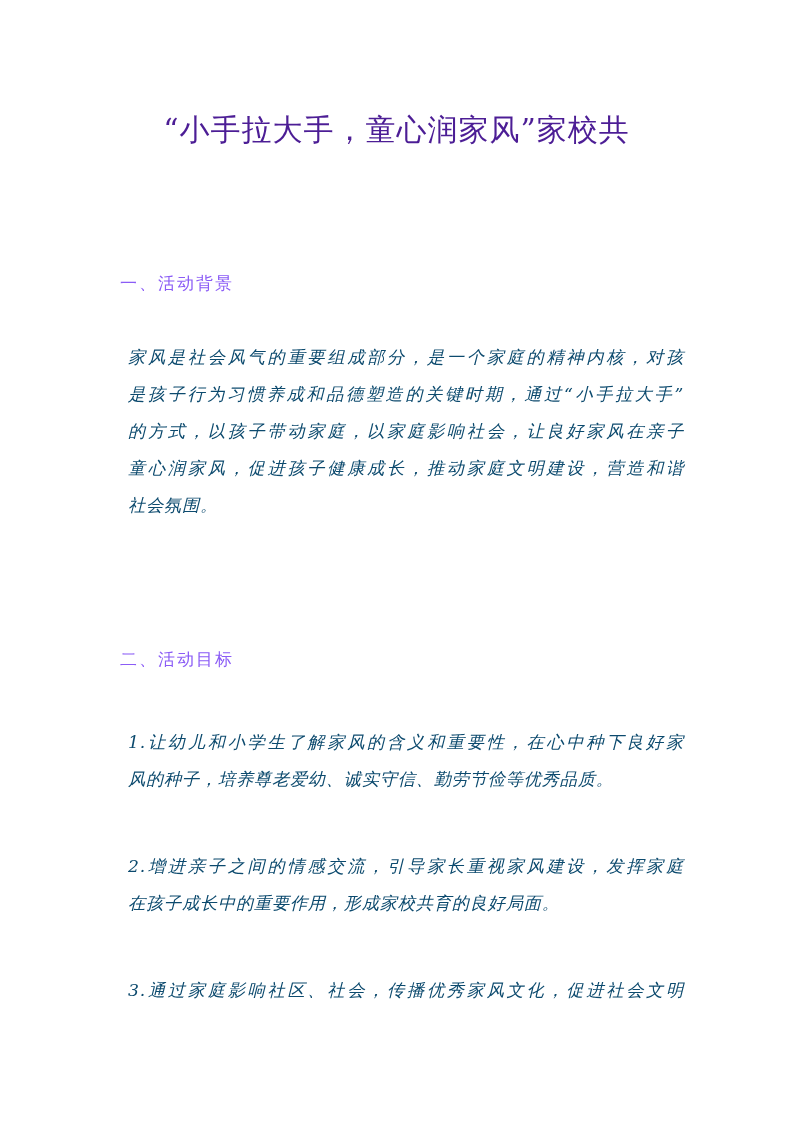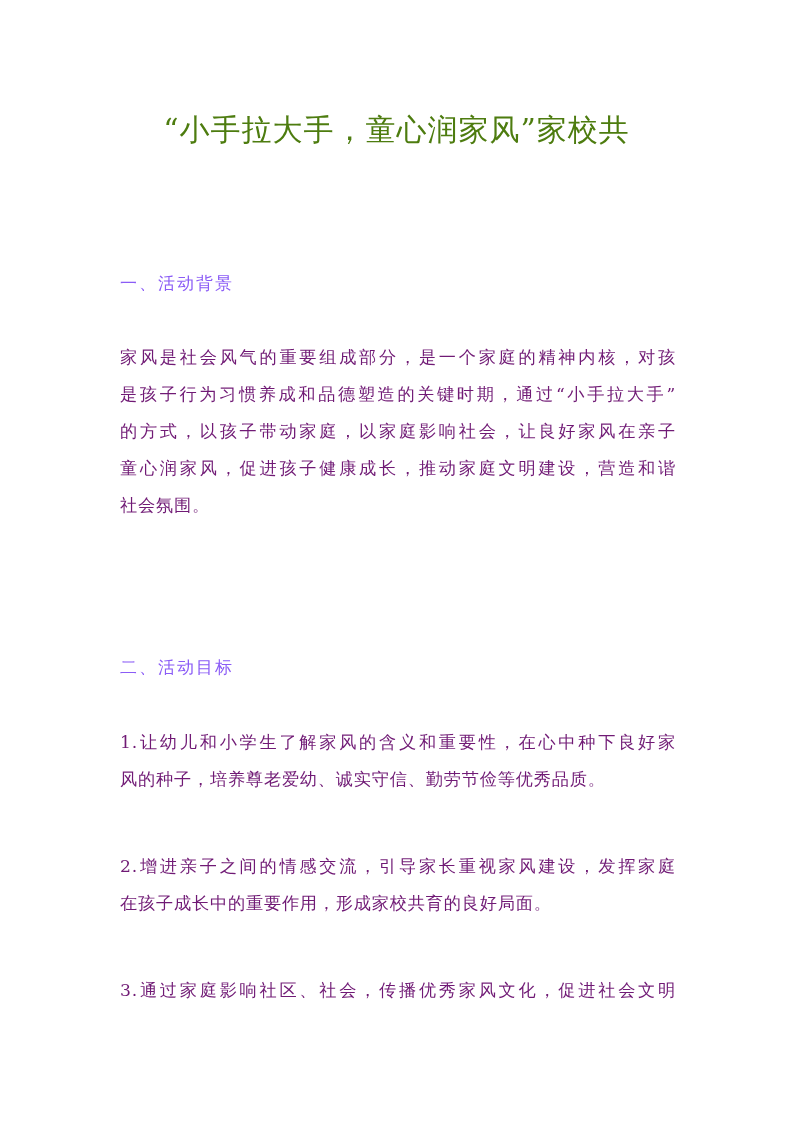--- a/index.html
+++ b/index.html
@@ -1,46 +1,46 @@
 <!DOCTYPE html>
 <html><head>
 <meta charset="utf-8">
 <style>
   html, body { margin: 0; padding: 0; background: #ffffff; }
   body { width: 793px; height: 1122px; position: relative; overflow: hidden;
          font-family: "DejaVu Serif", "Liberation Serif", serif; color: #111; }
   .page { position: absolute; left: 0; top: 0; width: 793px; height: 1122px; background: #fff; }
   .title { position: absolute; left: 100px; width: 593px; text-align: center;
-           font-size: 30px; letter-spacing: 1px; color: #4d7c0f; line-height: 40px; }
+           font-size: 30px; letter-spacing: 1px; color: #4c1d95; line-height: 40px; }
   .title.l1 { top: 110px; }
   .title.l2 { top: 170px; }
   .heading { position: absolute; left: 120px; font-size: 17px; letter-spacing: 2px; color: #8b5cf6; line-height: 24px; }
-  .para { position: absolute; left: 120px; width: 556px; font-size: 17.2px; line-height: 37px;
-          color: #701a75; text-align: justify; letter-spacing: 0.8px; }
+  .para { position: absolute; left: 128px; width: 556px; font-size: 17.2px; line-height: 37px;
+          color: #0c4a6e; text-align: justify; letter-spacing: 0.8px; font-style: italic; }
   .para .ln { display: block; white-space: nowrap; text-align-last: justify; text-align: justify; }
   .para .ln.last { text-align-last: left; }
 </style>
 </head>
 <body>
 
 <div class="page">
 
   <div class="title l1">“小手拉大手，童心润家风”家校共</div>
 
   <div class="heading" style="top:271px;">一、活动背景</div>
 
   <div class="para" style="top:339px;">
     <span class="ln">家风是社会风气的重要组成部分，是一个家庭的精神内核，对孩</span>
     <span class="ln">是孩子行为习惯养成和品德塑造的关键时期，通过“小手拉大手”</span>
     <span class="ln">的方式，以孩子带动家庭，以家庭影响社会，让良好家风在亲子</span>
     <span class="ln">童心润家风，促进孩子健康成长，推动家庭文明建设，营造和谐</span>
     <span class="ln last">社会氛围。</span>
   </div>
 
-  <div class="heading" style="top:647px;margin-top:8px;">二、活动目标</div>
+  <div class="heading" style="top:647px;">二、活动目标</div>
 
   <div class="para" style="top:724px;">
     <span class="ln">1.让幼儿和小学生了解家风的含义和重要性，在心中种下良好家</span>
     <span class="ln last">风的种子，培养尊老爱幼、诚实守信、勤劳节俭等优秀品质。</span>
   </div>
 
   <div class="para" style="top:848px;">
     <span class="ln">2.增进亲子之间的情感交流，引导家长重视家风建设，发挥家庭</span>
     <span class="ln last">在孩子成长中的重要作用，形成家校共育的良好局面。</span>
   </div>

